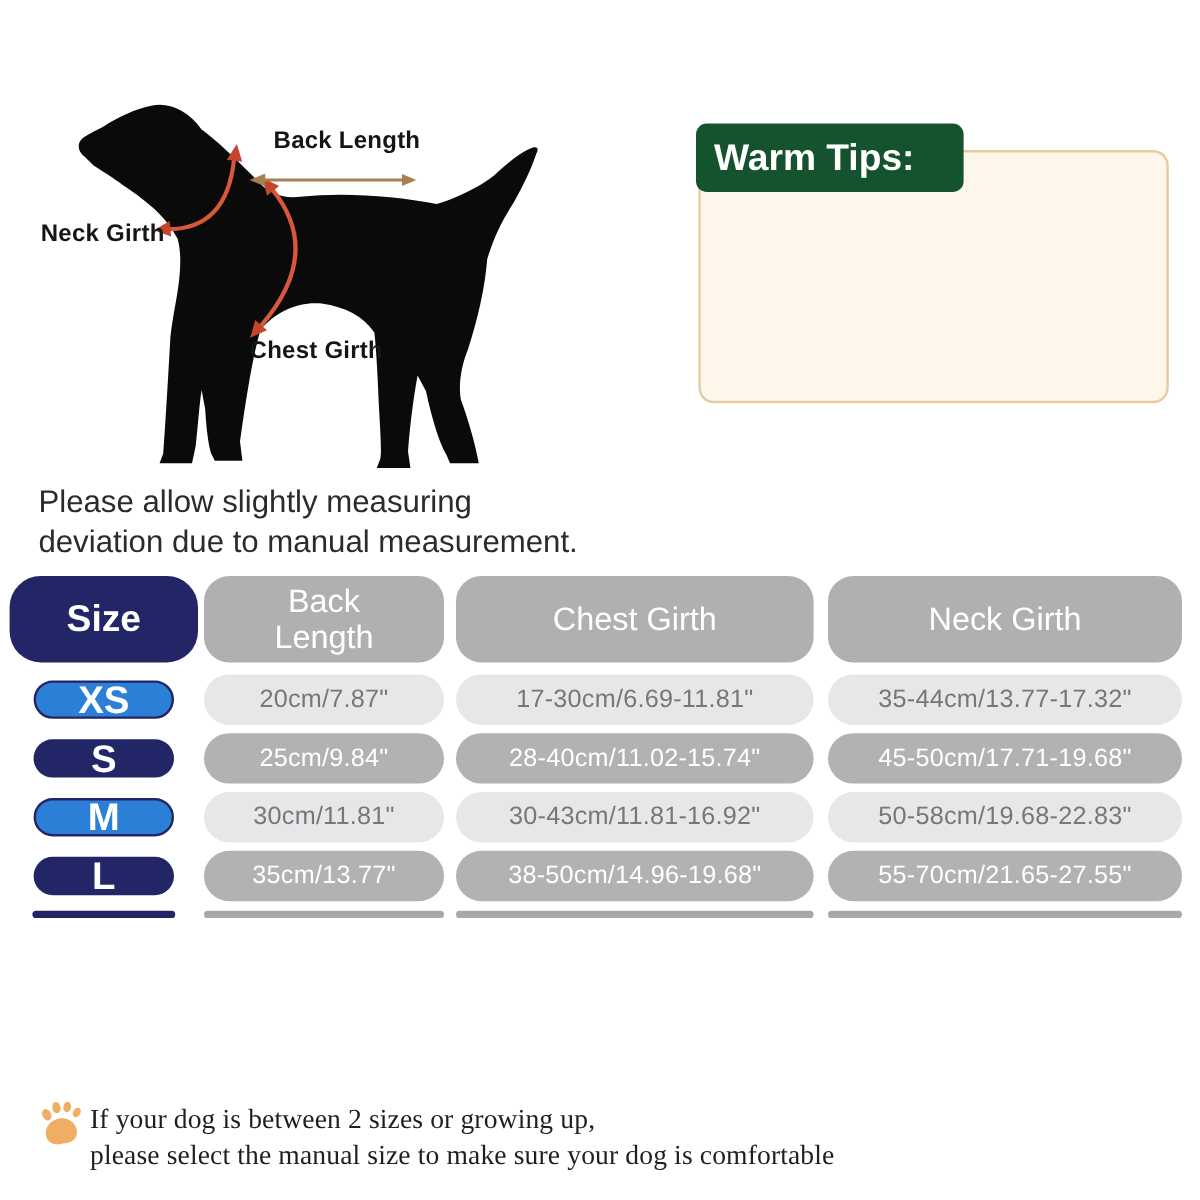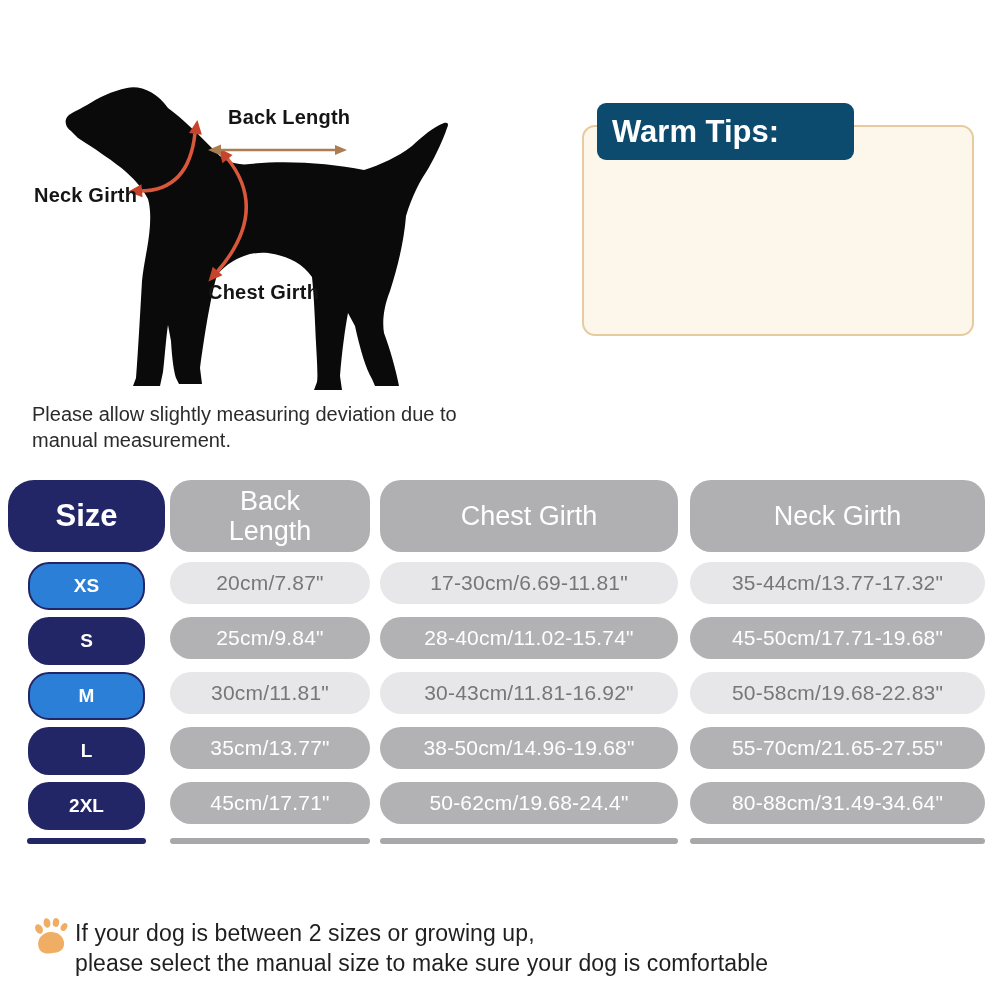--- a/index.html
+++ b/index.html
@@ -8,65 +8,65 @@
   #canvas { position:relative; width:1000px; height:1000px; background:#ffffff; overflow:hidden; }
 
   
   #dog-svg { position:absolute; left:30px; top:80px; width:440px; height:330px; }
   .diagram-label { position:absolute; font-weight:700; color:#151515; font-size:20px; letter-spacing:0.2px; }
   #back-length-label { left:228px; top:106px; }
   #neck-girth-label  { left:34px;  top:184px; }
   #chest-girth-label { left:208px; top:281px; }
 
   #deviation-note { position:absolute; left:32px; top:402px; width:452px;
-    font-size:20px; line-height:1.28; color:#2b2b2b; }
+    font-size:26px; line-height:1.28; color:#2b2b2b; }
 
   
   #warm-tips { position:absolute; left:580px; top:103px; width:396px; height:235px; }
   #warm-tips-box { position:absolute; left:2px; top:22px; width:392px; height:211px;
     background:#fcf7ea; border:2px solid #e7cb9e; border-radius:13px; }
-  #warm-tips-badge { position:absolute; left:17px; top:0; width:257px; height:57px;
-    background:#0c4a6e; border-radius:9px; color:#ffffff; font-weight:700;
+  #warm-tips-badge { position:absolute; left:0; top:0; width:223px; height:57px;
+    background:#14532d; border-radius:9px; color:#ffffff; font-weight:700;
     font-size:31px; line-height:57px; padding-left:15px; }
   #warm-tips-body { position:absolute; left:18px; top:96px; width:362px;
     font-size:20px; line-height:1.33; color:#d0773c; }
 
   
   #size-table { position:absolute; left:8px; top:480px; width:980px; }
-  .trow { display:flex; align-items:flex-start; margin-bottom:7px; }
+  .trow { display:flex; align-items:center; margin-bottom:7px; }
   .cell { display:flex; justify-content:center; align-items:center; }
   .c-size  { width:157px; margin-right:5px; }
   .c-back  { width:200px; margin-right:10px; }
   .c-chest { width:298px; margin-right:12px; }
   .c-neck  { width:295px; }
 
   .thead { margin-bottom:10px; }
   .hdr-pill { width:100%; height:72px; background:#b0b0b2; border-radius:21px;
     color:#ffffff; font-size:27px; font-weight:500; display:flex;
     align-items:center; justify-content:center; text-align:center; line-height:1.12; }
   .hdr-size { background:#222566; border-radius:26px; font-size:31px; font-weight:600; }
   .hdr-wrap2 { padding:0 56px; }
 
   .val-pill { width:100%; height:42px; border-radius:21px; display:flex;
     align-items:center; justify-content:center; font-size:21px; letter-spacing:0.2px; }
   .val-light { background:#e7e7e9; color:#77777a; }
   .val-dark  { background:#b2b2b4; color:#ffffff; }
 
-  .size-pill { width:117px; height:48px; border-radius:21px; display:flex;
+  .size-pill { width:117px; height:32px; border-radius:21px; display:flex;
     align-items:center; justify-content:center; color:#ffffff;
-    font-size:19px; font-weight:700; }
+    font-size:32px; font-weight:700; }
   .size-blue { background:#2b7fd6; border:2.5px solid #222566; }
   .size-navy { background:#222566; }
 
   .bar { height:6px; border-radius:3px; background:#a8a8aa; width:100%; margin-top:1px; }
   .bar-navy { background:#222566; width:119px; }
 
   
   #paw-svg { position:absolute; left:31px; top:916px; width:40px; height:42px; }
-  .footer-line { position:absolute; left:75px; font-size:23px; color:#1f1f1f; letter-spacing:0.1px; }
+  .footer-line { position:absolute; left:75px; font-size:23px; color:#1f1f1f; letter-spacing:0.1px;font-family:Liberation Serif, serif; }
   #footer-line1 { top:920px; }
   #footer-line2 { top:950px; }
 </style>
 </head>
 <body>
 
 <div id="canvas">
 
   <svg id="dog-svg" viewBox="0 0 440 330" xmlns="http://www.w3.org/2000/svg">
 
@@ -209,34 +209,20 @@
         </div>
       <div class="cell c-chest">
           <div class="val-pill val-dark">38-50cm/14.96-19.68"</div>
         </div>
       <div class="cell c-neck">
           <div class="val-pill val-dark">55-70cm/21.65-27.55"</div>
         </div>
     </div>
 
 
-    <div class="trow">
-      <div class="cell c-size">
-          <div class="size-pill size-navy">2XL</div>
-        </div>
-      <div class="cell c-back">
-          <div class="val-pill val-dark">45cm/17.71"</div>
-        </div>
-      <div class="cell c-chest">
-          <div class="val-pill val-dark">50-62cm/19.68-24.4"</div>
-        </div>
-      <div class="cell c-neck">
-          <div class="val-pill val-dark">80-88cm/31.49-34.64"</div>
-        </div>
-    </div>
 
     <div class="trow">
       <div class="cell c-size">
           <div class="bar bar-navy"></div>
         </div>
       <div class="cell c-back">
           <div class="bar"></div>
         </div>
       <div class="cell c-chest">
           <div class="bar"></div>

